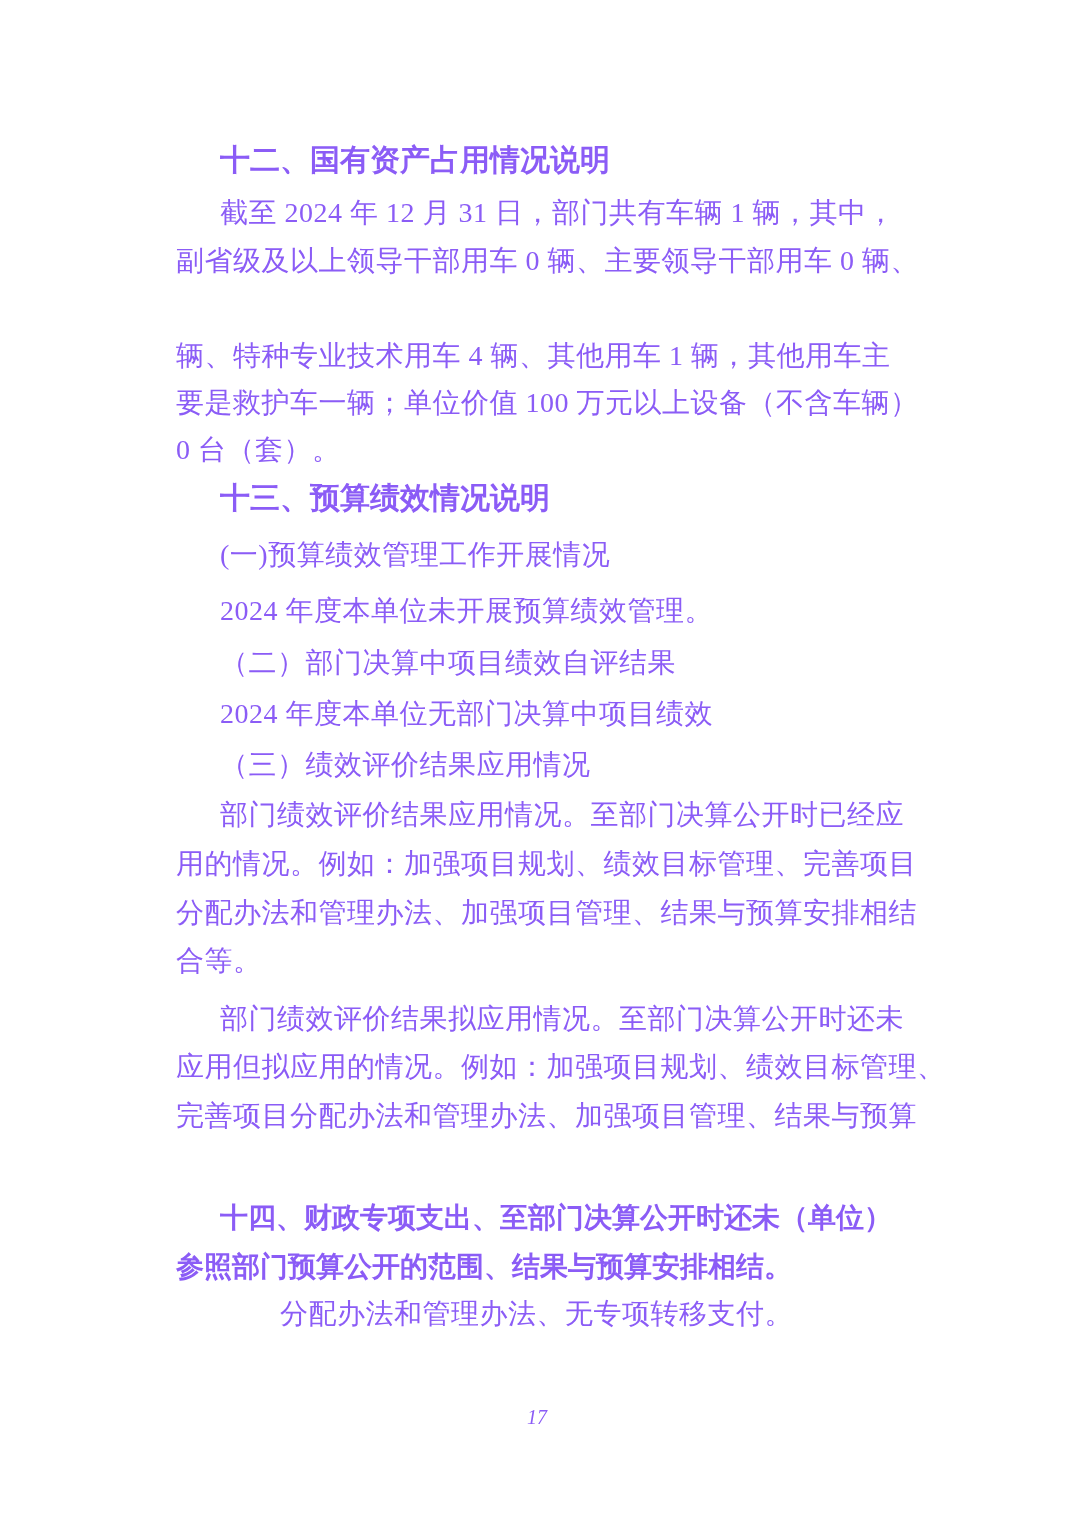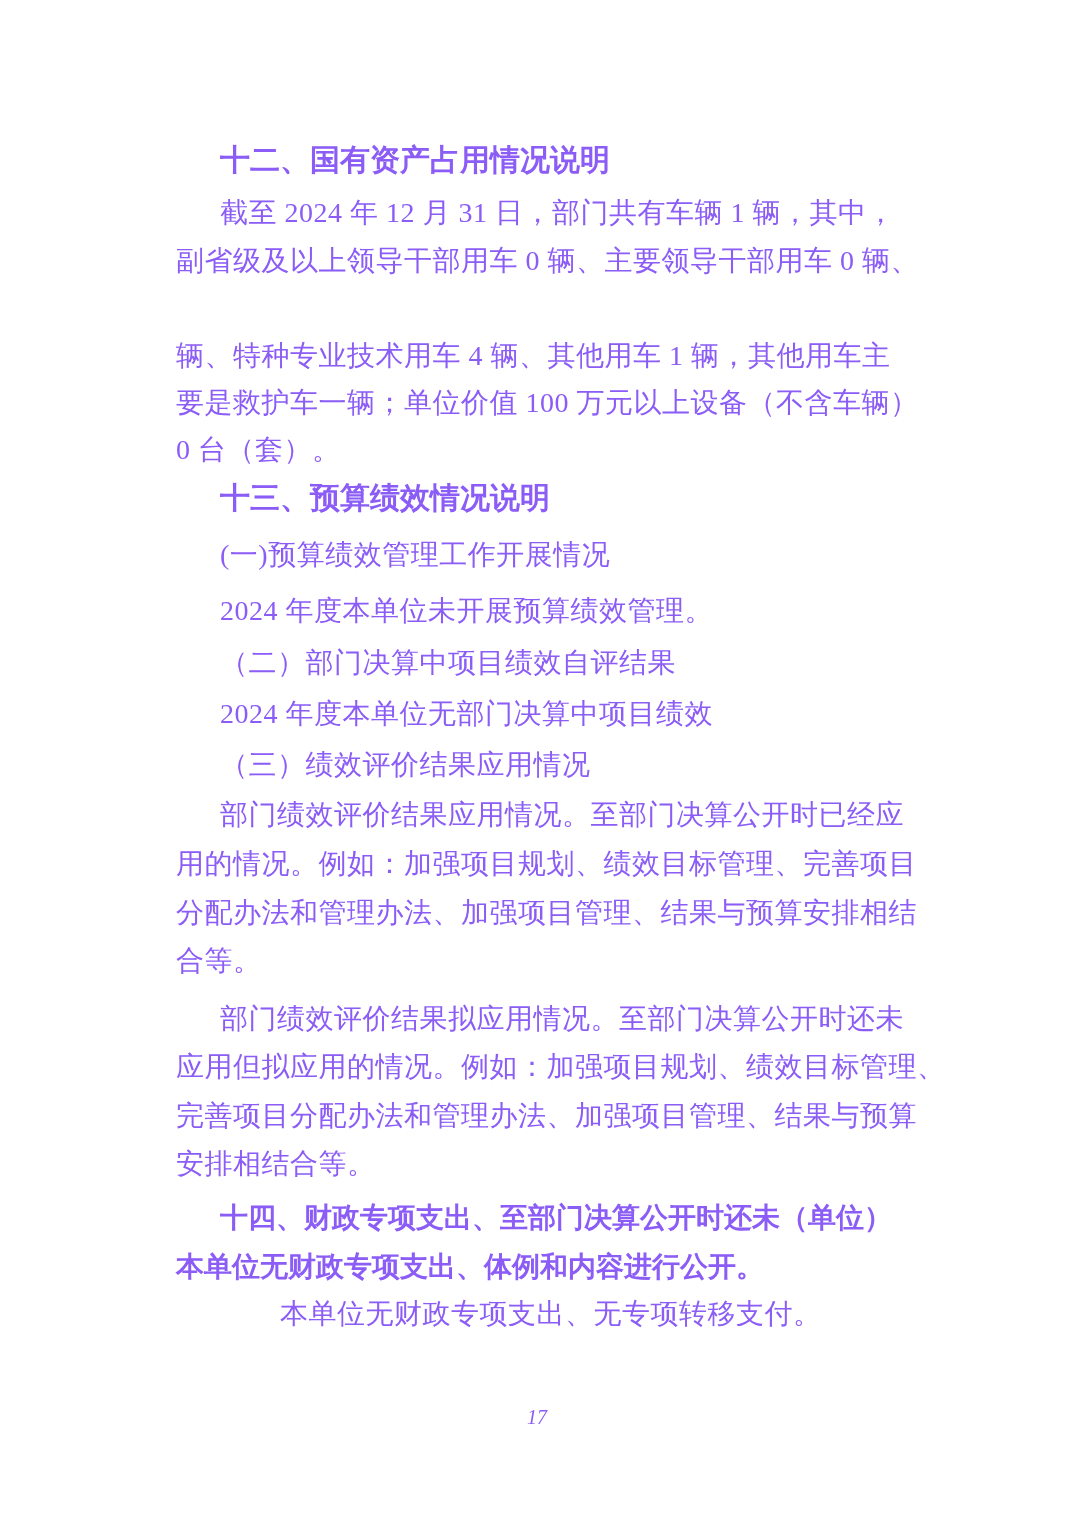--- a/index.html
+++ b/index.html
@@ -87,22 +87,21 @@
     <div class="line kai ind-2" style="top:748px">（三）绩效评价结果应用情况</div>
 
     <div class="line kai ind-2" style="top:798px">部门绩效评价结果应用情况。至部门决算公开时已经应</div>
     <div class="line kai ind-0" style="top:847px">用的情况。例如：加强项目规划、绩效目标管理、完善项目</div>
     <div class="line kai ind-0" style="top:896px">分配办法和管理办法、加强项目管理、结果与预算安排相结</div>
     <div class="line kai ind-0" style="top:944px">合等。</div>
 
     <div class="line kai ind-2" style="top:1002px">部门绩效评价结果拟应用情况。至部门决算公开时还未</div>
     <div class="line kai ind-0" style="top:1050px">应用但拟应用的情况。例如：加强项目规划、绩效目标管理、</div>
     <div class="line kai ind-0" style="top:1099px">完善项目分配办法和管理办法、加强项目管理、结果与预算</div>
-    <div class="line kai ind-0" style="top:1147px">安排相结合等。</div>
 
     <div class="line kai-bold ind-2" style="top:1201px">十四、财政专项支出、至部门决算公开时还未（单位）</div>
-    <div class="line kai-bold ind-0" style="top:1250px">本单位无财政专项支出、体例和内容进行公开。</div>
+    <div class="line kai-bold ind-0" style="top:1250px">参照部门预算公开的范围、结果与预算安排相结。</div>
 
-    <div class="line kai ind-4" style="top:1297px">本单位无财政专项支出、无专项转移支付。</div>
+    <div class="line kai ind-4" style="top:1297px">分配办法和管理办法、无专项转移支付。</div>
   </div>
 
   <div class="page-number">17</div>
 </div>
 
 </body></html>

